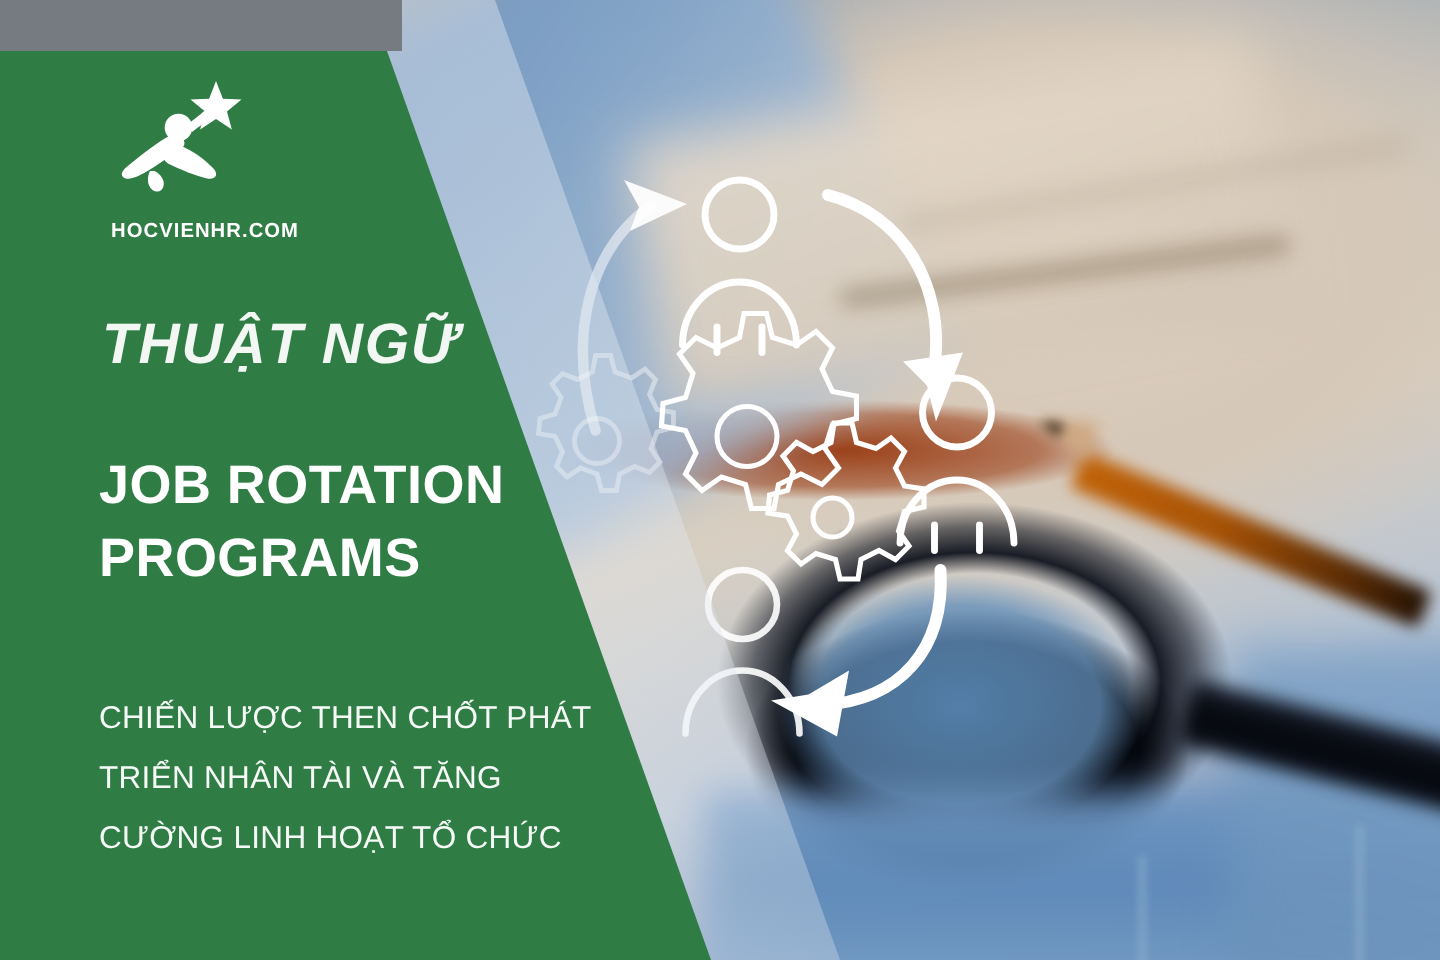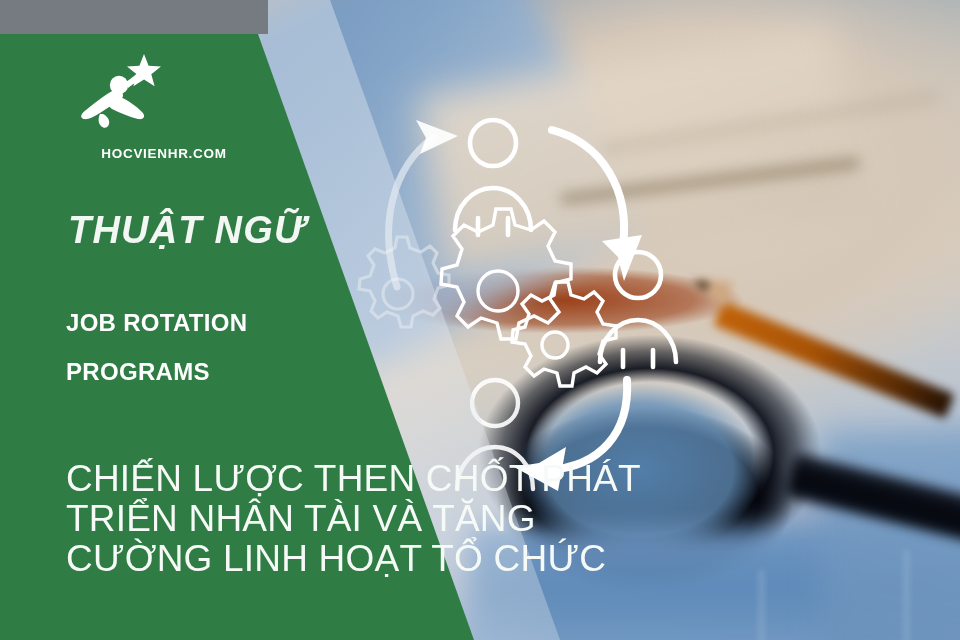--- a/index.html
+++ b/index.html
@@ -181,51 +181,50 @@
   .logo-mark {
     width:96px; height:90px;
     display:block;
   }
   .logo-text {
     margin-top:4px;
     font-size:13.5px;
     font-weight:700;
     letter-spacing:0.7px;
     color:#ffffff;
-    text-align:center;
   }
 
   
   .kicker {
     position:absolute;
     left:68px; top:209px;
     font-size:38px;
     font-weight:700;
     font-style:italic;
     letter-spacing:1.2px;
     color:#f2f7f3;
   }
 
   
   .title {
     position:absolute;
     left:66px; top:298px;
-    font-size:24px;
+    font-size:36px;
     line-height:49px;
     font-weight:700;
     letter-spacing:0.3px;
     color:#ffffff;
     white-space:pre-line;
   }
 
   
   .subtitle {
     position:absolute;
     left:66px; top:459px;
-    font-size:37px;
+    font-size:21px;
     line-height:40px;
     font-weight:400;
     letter-spacing:0.2px;
     color:#f6faf7;
     white-space:pre-line;
   }
 
   
   .rotation {
     position:absolute;

